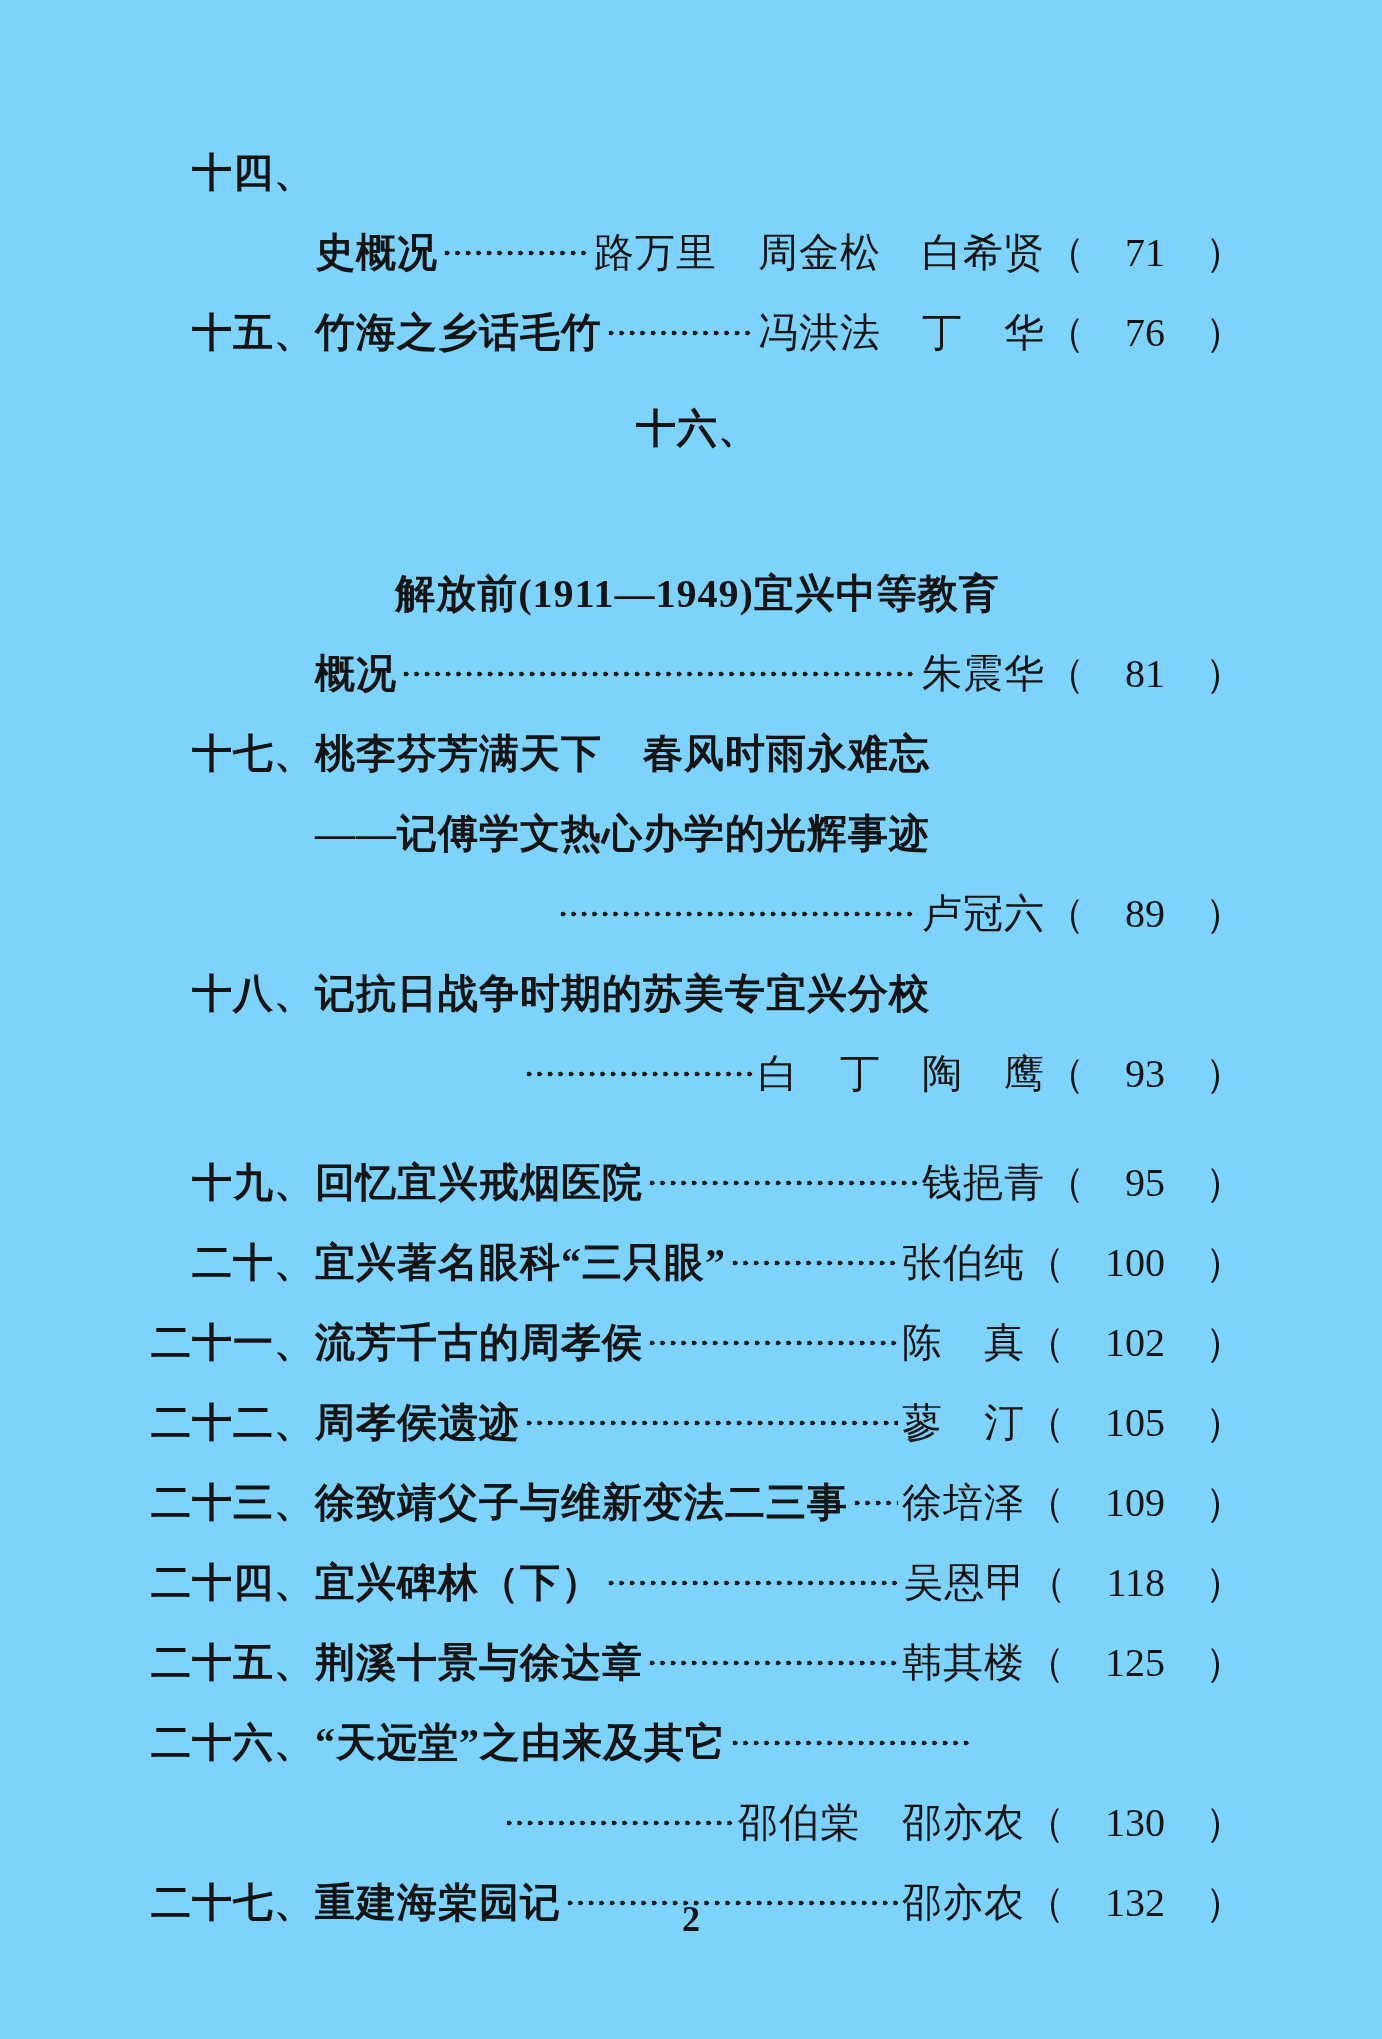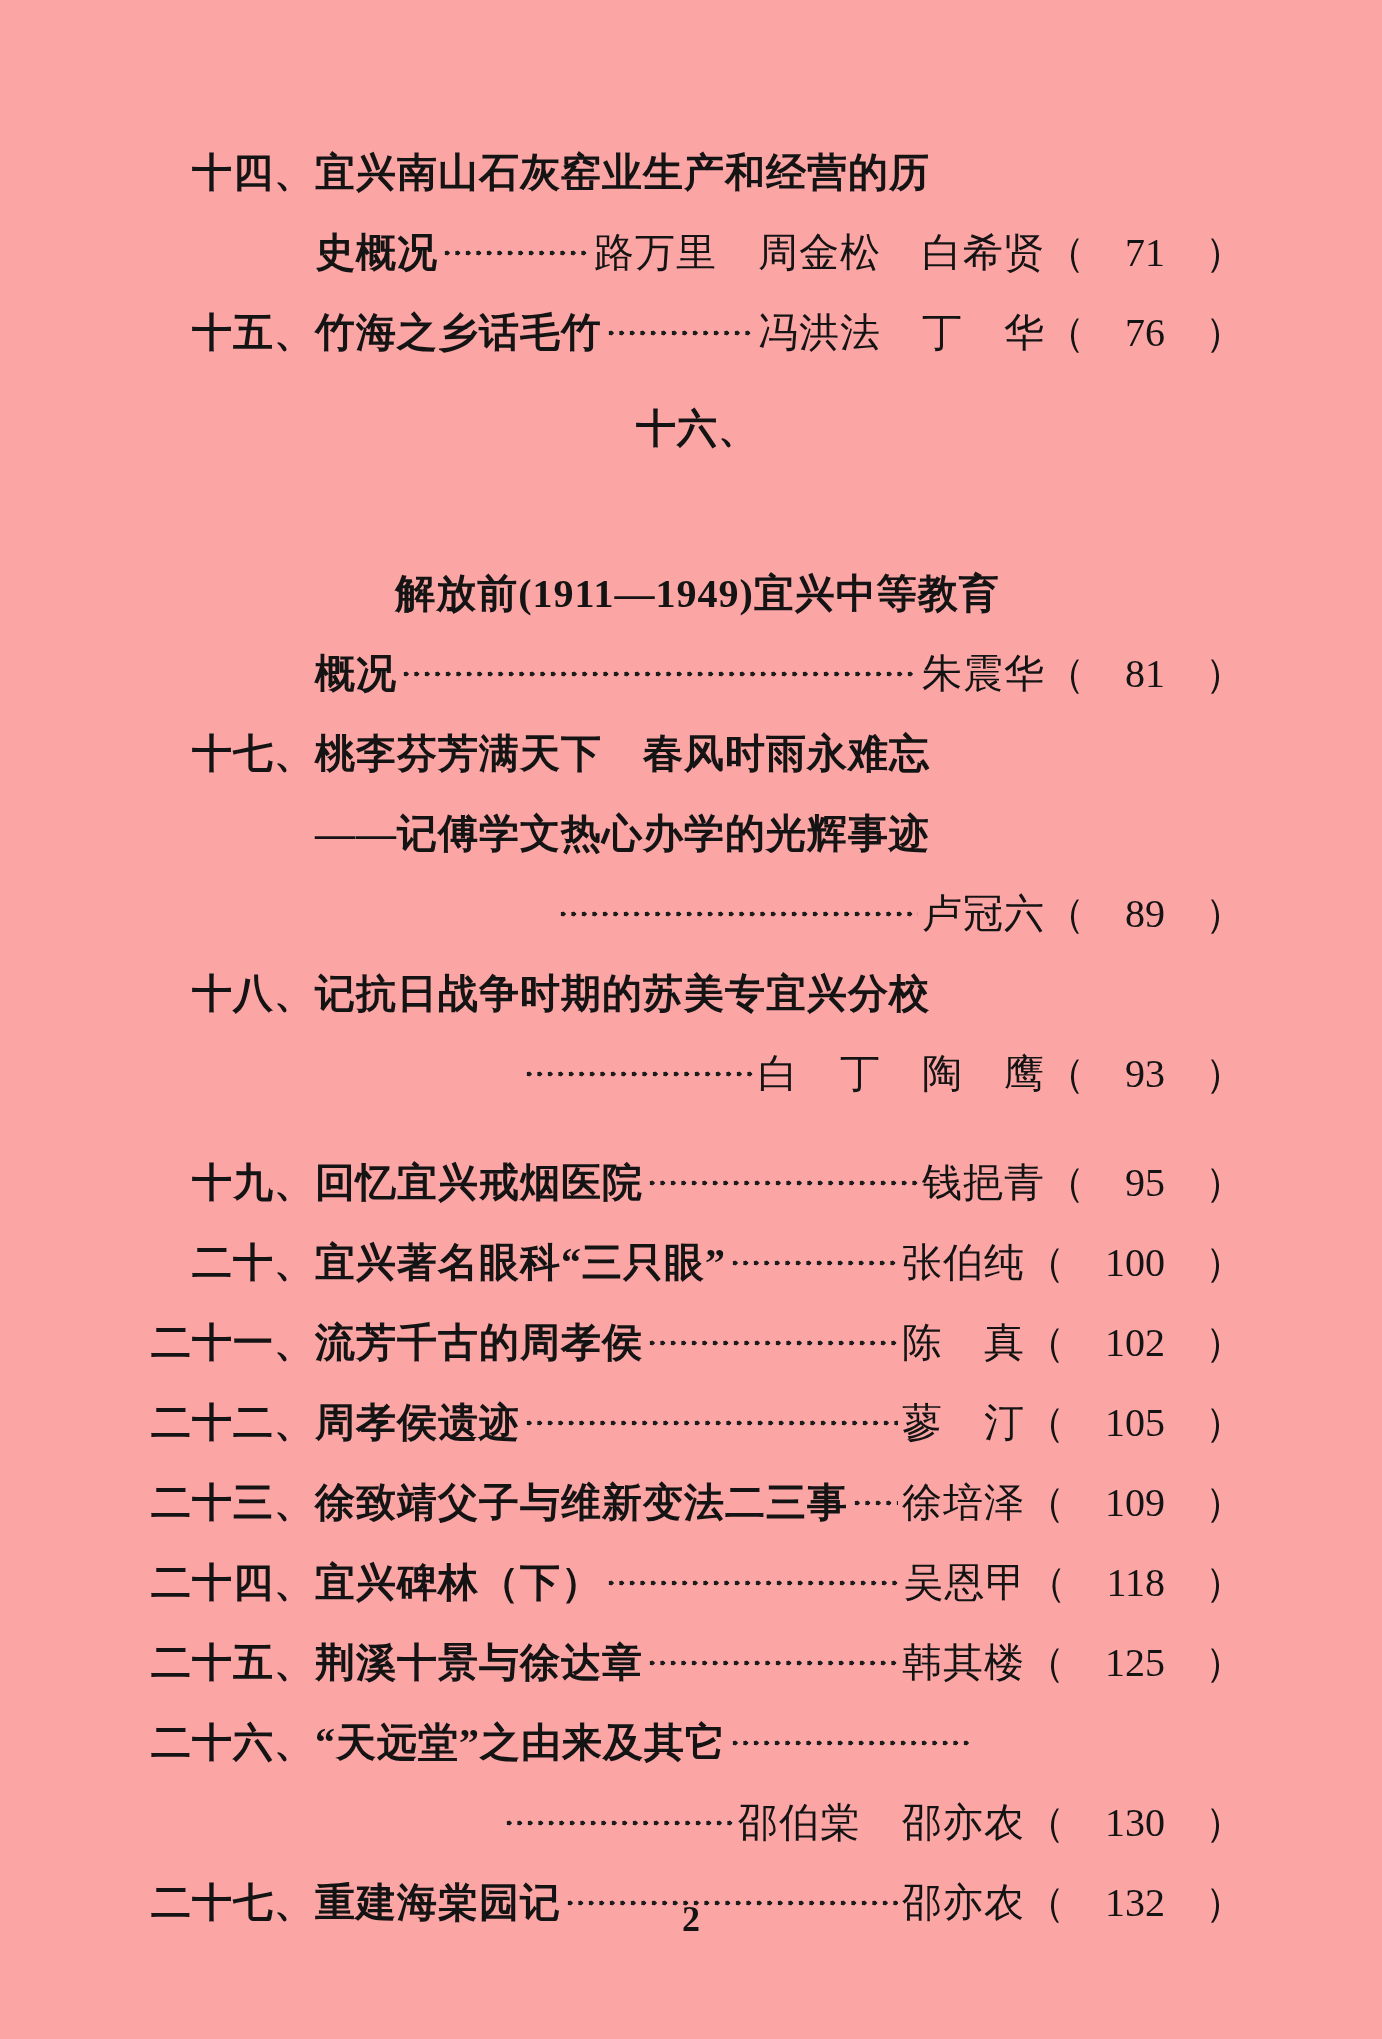--- a/index.html
+++ b/index.html
@@ -1,21 +1,21 @@
 <!DOCTYPE html>
 <html lang="zh"><head>
 <meta charset="utf-8">
 <style>
   html, body { margin: 0; padding: 0; background: #ffffff; }
   .sheet {
     position: relative;
     width: 1382px;
     height: 2039px;
     box-sizing: border-box;
-    background: #fca5a5;
+    background: #7dd3fc;
     padding: 150px 137px 0 150px;
     font-family: "Liberation Serif", "DejaVu Serif", serif;
     color: #141414;
     overflow: hidden;
   }
   .row {
     display: flex;
     align-items: center;
     font-size: 40px;
     font-weight: 700;
@@ -59,21 +59,20 @@
     font-weight: 700;
   }
 </style>
 </head>
 <body>
 
 <div class="sheet">
 
   <div class="row">
     <span class="num">十四、</span>
-    <span class="title">宜兴南山石灰窑业生产和经营的历</span>
   </div>
   <div class="row">
     <span class="num"></span>
     <span class="title">史概况</span>
     <span class="leader"></span>
     <span class="tail"><span class="authors">路万里　周金松　白希贤</span><span class="pn"><span>（　</span><span>71</span><span>　）</span></span></span>
   </div>
 
   <div class="row">
     <span class="num">十五、</span>

